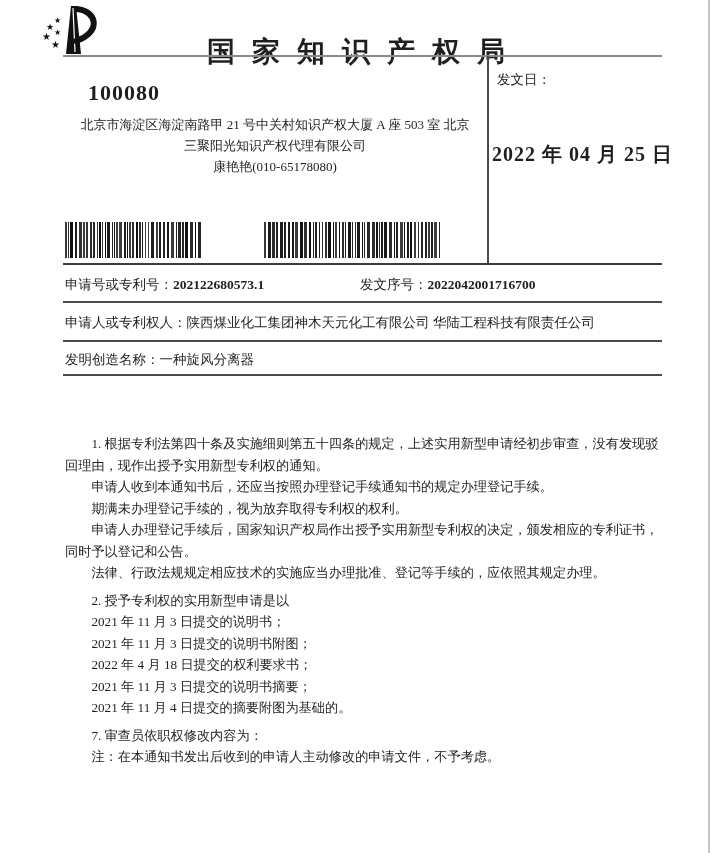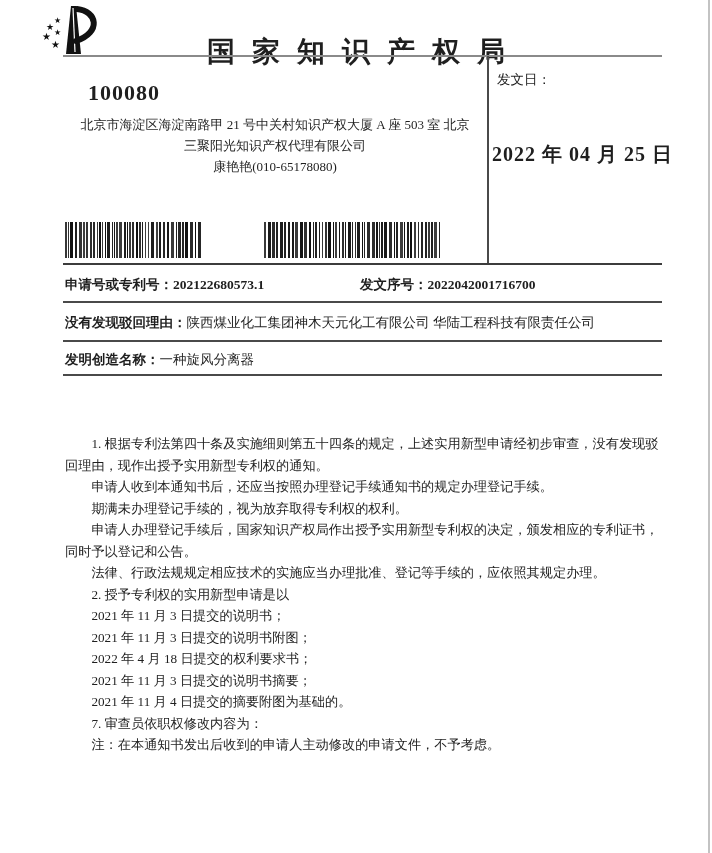--- a/index.html
+++ b/index.html
@@ -31,36 +31,36 @@
   .addr-block  { position:absolute; left:63px; top:114px; width:424px; text-align:center; font-size:13px; line-height:21px; white-space:nowrap; }
 
   .dispatch-label { position:absolute; left:497px; top:71px; font-size:13.5px; }
   .dispatch-date  { position:absolute; left:492px; top:141px; font-size:20px; font-weight:bold; letter-spacing:1px; }
 
   .barcode { position:absolute; top:222px; height:36px; overflow:hidden; white-space:nowrap; font-size:0; }
   .barcode-1 { left:65px;  width:163px; }
   .barcode-2 { left:264px; width:200px; }
 
   .info-row { position:absolute; font-size:13.5px; white-space:nowrap; }
-  .info-label { font-weight:bold; }
+  .info-label { font-weight:normal; }
   .info-num   { font-weight:bold; }
   .row-appno    { left:65px;  top:276px; }
   .row-serial   { left:360px; top:276px; }
   .row-applicant{ left:65px;  top:314px; }
   .row-invention{ left:65px;  top:351px; }
 
   .notice-title {
     position:absolute; left:0; top:392px; width:712px; text-align:center;
     font-size:17px; font-weight:bold; letter-spacing:10px; text-indent:10px;
     font-family:"Liberation Sans","DejaVu Sans",sans-serif;
   }
 
   .notice-body { position:absolute; left:65px; top:433px; width:594px; font-size:13.2px; line-height:21.5px; }
   .notice-body p { margin:0; text-indent:2em; min-height:21.5px; }
-  .notice-body p.sec-gap { }
+  .notice-body p.sec-gap { margin-top:6px; }
 </style>
 </head>
 <body>
 
 <div class="page">
 
   <div class="scan-edge-right"></div>
 
   <div class="logo">
     <svg width="80" height="56" viewBox="0 0 80 56" xmlns="http://www.w3.org/2000/svg">
@@ -97,21 +97,21 @@
 
   <div class="info-row row-appno">
     <span class="info-label">申请号或专利号：</span><span class="info-num">202122680573.1</span>
   </div>
   <div class="info-row row-serial">
     <span class="info-label">发文序号：</span><span class="info-num">2022042001716700</span>
   </div>
   <div class="rule rule-row1"></div>
 
   <div class="info-row row-applicant">
-    <span class="info-label">没有发现驳回理由：</span><span>陕西煤业化工集团神木天元化工有限公司  华陆工程科技有限责任公司</span>
+    <span class="info-label">申请人或专利权人：</span><span>陕西煤业化工集团神木天元化工有限公司  华陆工程科技有限责任公司</span>
   </div>
   <div class="rule rule-row2"></div>
 
   <div class="info-row row-invention">
     <span class="info-label">发明创造名称：</span><span>一种旋风分离器</span>
   </div>
   <div class="rule rule-row3"></div>
 
 
   <div class="notice-body">

